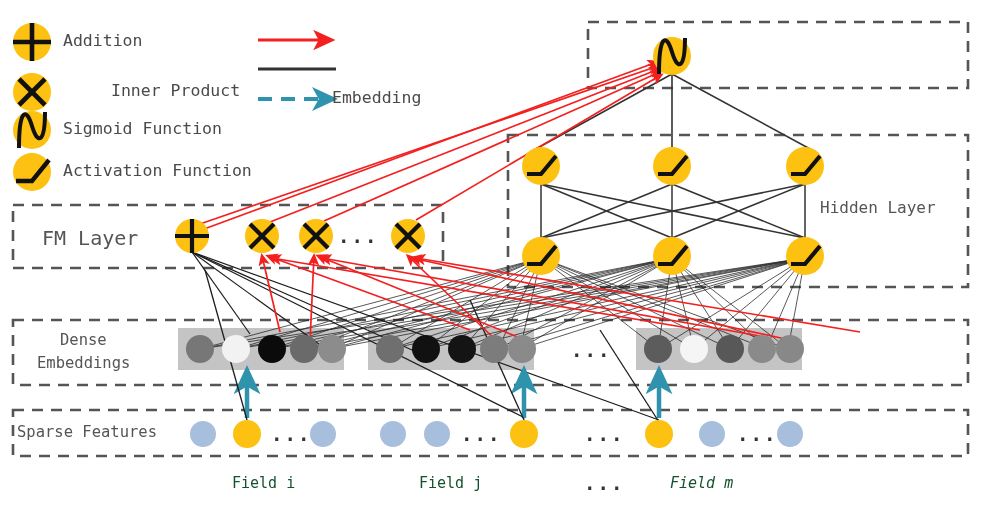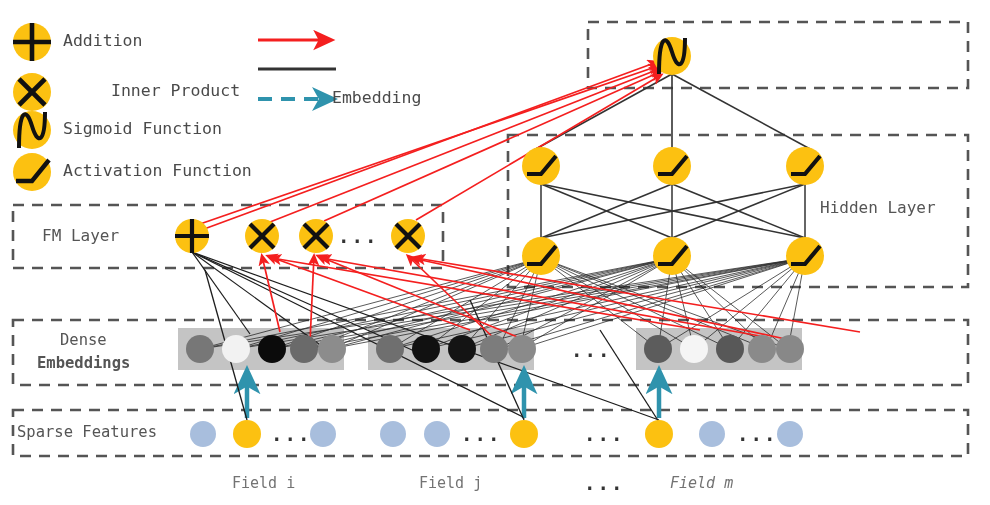--- a/index.html
+++ b/index.html
@@ -4,21 +4,21 @@
 <style>
   html,body{margin:0;padding:0;background:#fff;}
   body{width:990px;height:505px;position:relative;overflow:hidden;
        font-family:"DejaVu Sans Mono","Liberation Mono",monospace;}
   #stage{position:absolute;left:0;top:0;width:990px;height:418px;}
   #svg{position:absolute;left:0;top:0;width:990px;height:505px;}
   .lbl{position:absolute;color:#555;font-family:"DejaVu Sans Mono","Liberation Mono",monospace;
        white-space:pre;letter-spacing:0px;}
   .legend-text{font-size:16.5px;color:#4a4a4a;}
   .boxlabel{font-size:14.5px;color:#555;}
-  .fieldlabel{font-size:15px;color:#737373;}
+  .fieldlabel{font-size:15px;color:#14532d;}
   .dots{font-size:19px;color:#333;font-weight:bold;letter-spacing:2px;}
 </style>
 </head>
 <body>
 
 <div id="stage">
   <svg id="svg" viewBox="0 0 990 505">
     <defs>
       <marker id="redArrow" markerWidth="7" markerHeight="7" refX="5.2" refY="3" orient="auto">
         <path d="M0,0 L6.5,3 L0,6 L1.6,3 Z" fill="#f41f1f"></path>
@@ -273,23 +273,23 @@
   </svg>
 
   <div class="lbl legend-text" style="left:63px;top:31px;">Addition</div>
   <div class="lbl legend-text" style="left:63px;top:81px;margin-left:48px;">Inner Product</div>
   <div class="lbl legend-text" style="left:63px;top:161px;">Activation Function</div>
   <div class="lbl legend-text" style="left:63px;top:119px;">Sigmoid Function</div>
 
   <div class="lbl legend-text" style="left:332px;top:88px;">Embedding</div>
 
   <div class="lbl boxlabel" style="left:820px;top:198px;font-size:16px;">Hidden Layer</div>
-  <div class="lbl boxlabel" style="left:42px;top:226px;font-size:16px;">FM Layer</div>
+  <div class="lbl boxlabel" style="left:42px;top:226px;font-size:20px;">FM Layer</div>
   <div class="lbl boxlabel" style="left:60px;top:331px;font-size:15.5px;">Dense</div>
-  <div class="lbl boxlabel" style="left:37px;top:354px;font-size:15.5px;font-weight:bold;">Embeddings</div>
+  <div class="lbl boxlabel" style="left:37px;top:354px;font-size:15.5px;">Embeddings</div>
   <div class="lbl boxlabel" style="left:17px;top:423px;font-size:15.5px;">Sparse Features</div>
 
   <div class="lbl dots" style="left:338px;top:225px;">...</div>
   <div class="lbl dots" style="left:571px;top:339px;">...</div>
 
   <div class="lbl dots" style="left:271px;top:423px;">...</div>
   <div class="lbl dots" style="left:461px;top:423px;">...</div>
   <div class="lbl dots" style="left:584px;top:423px;">...</div>
   <div class="lbl dots" style="left:737px;top:423px;">...</div>
 

